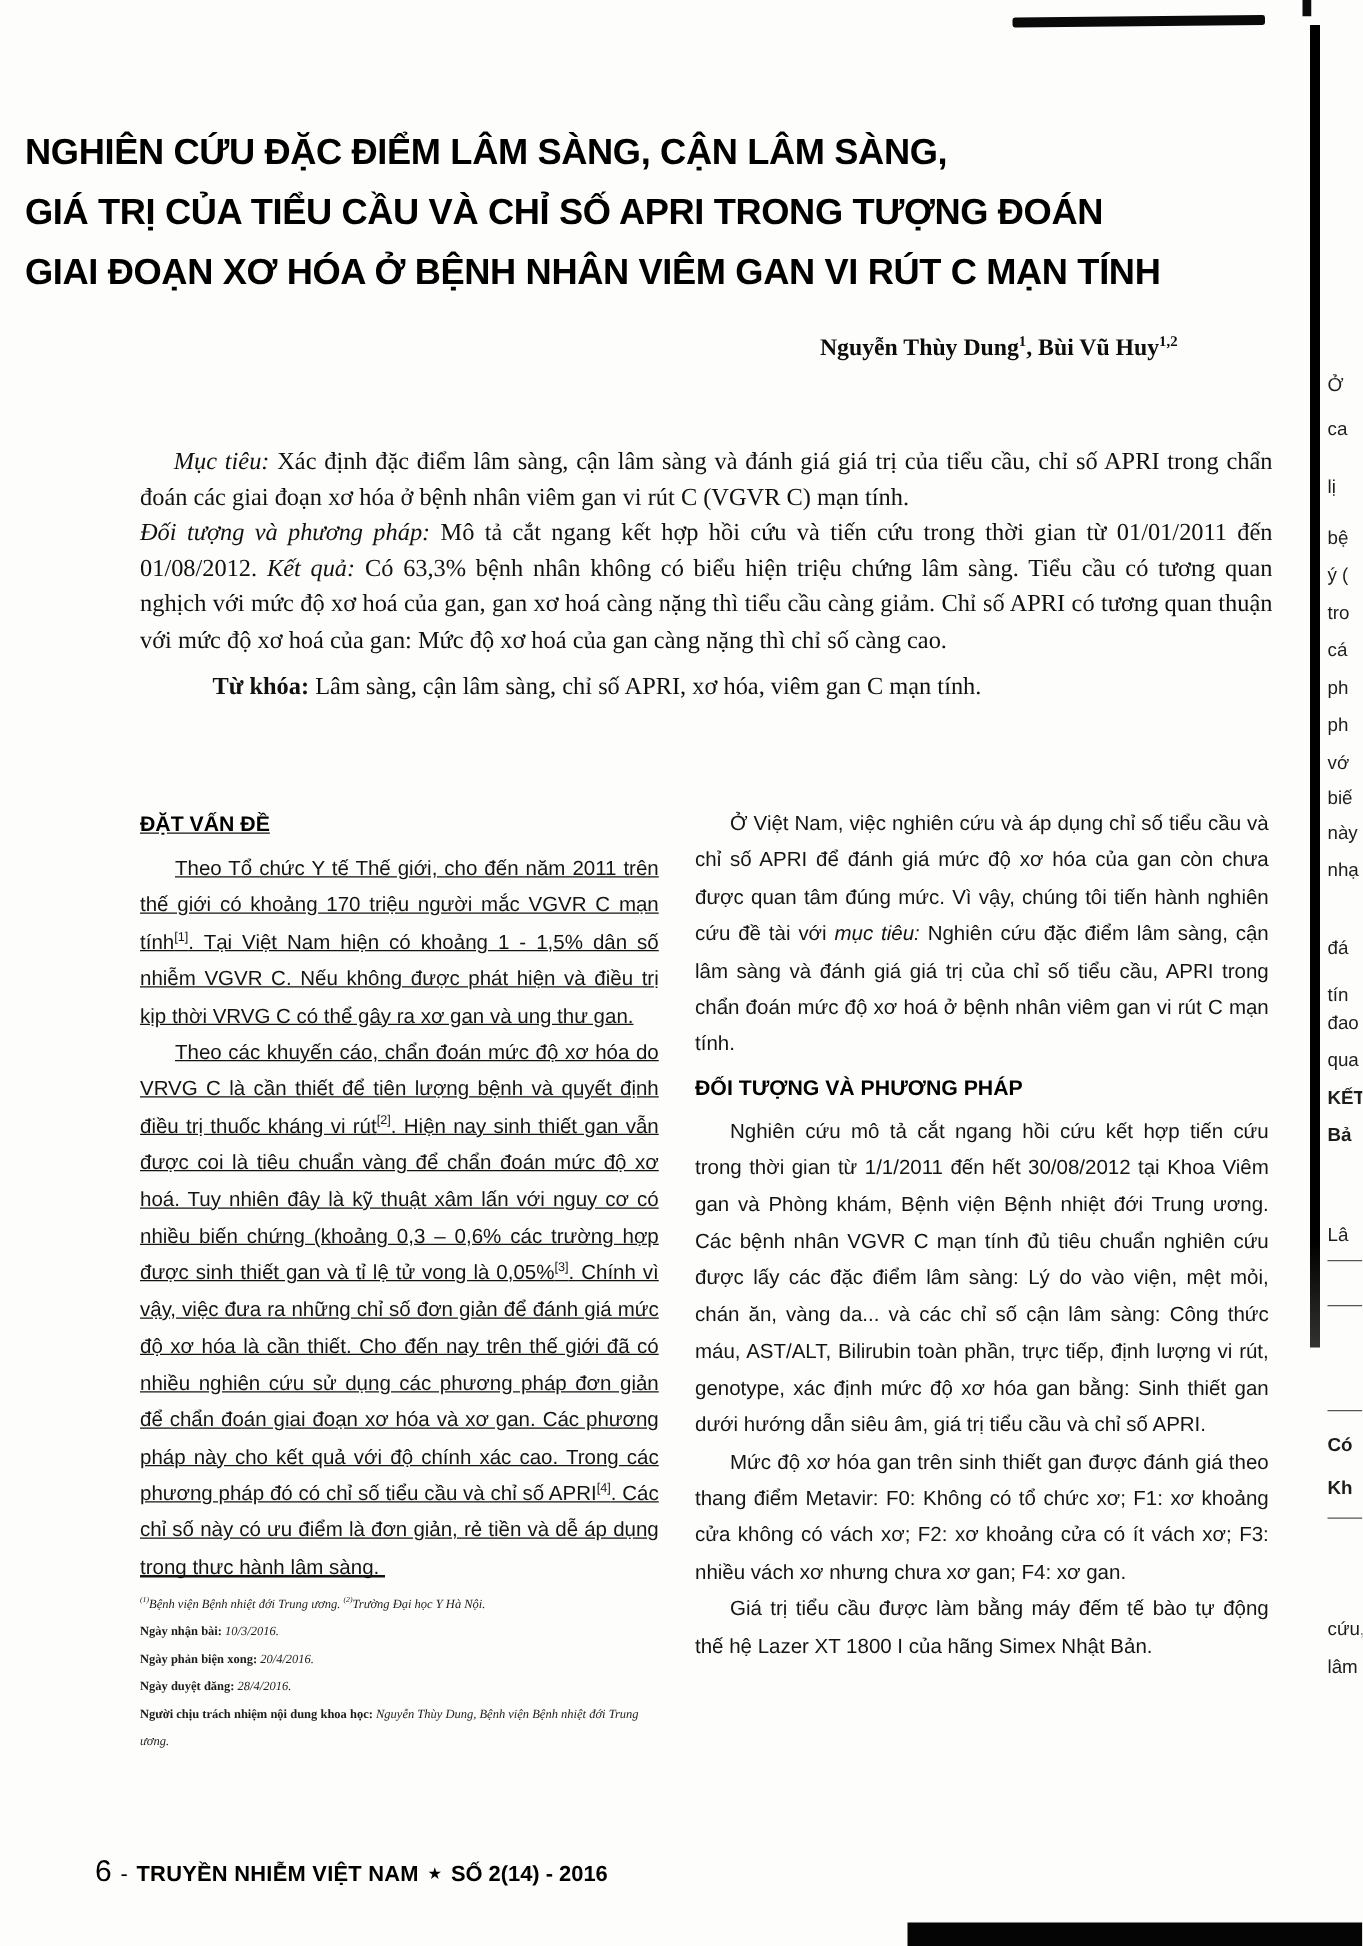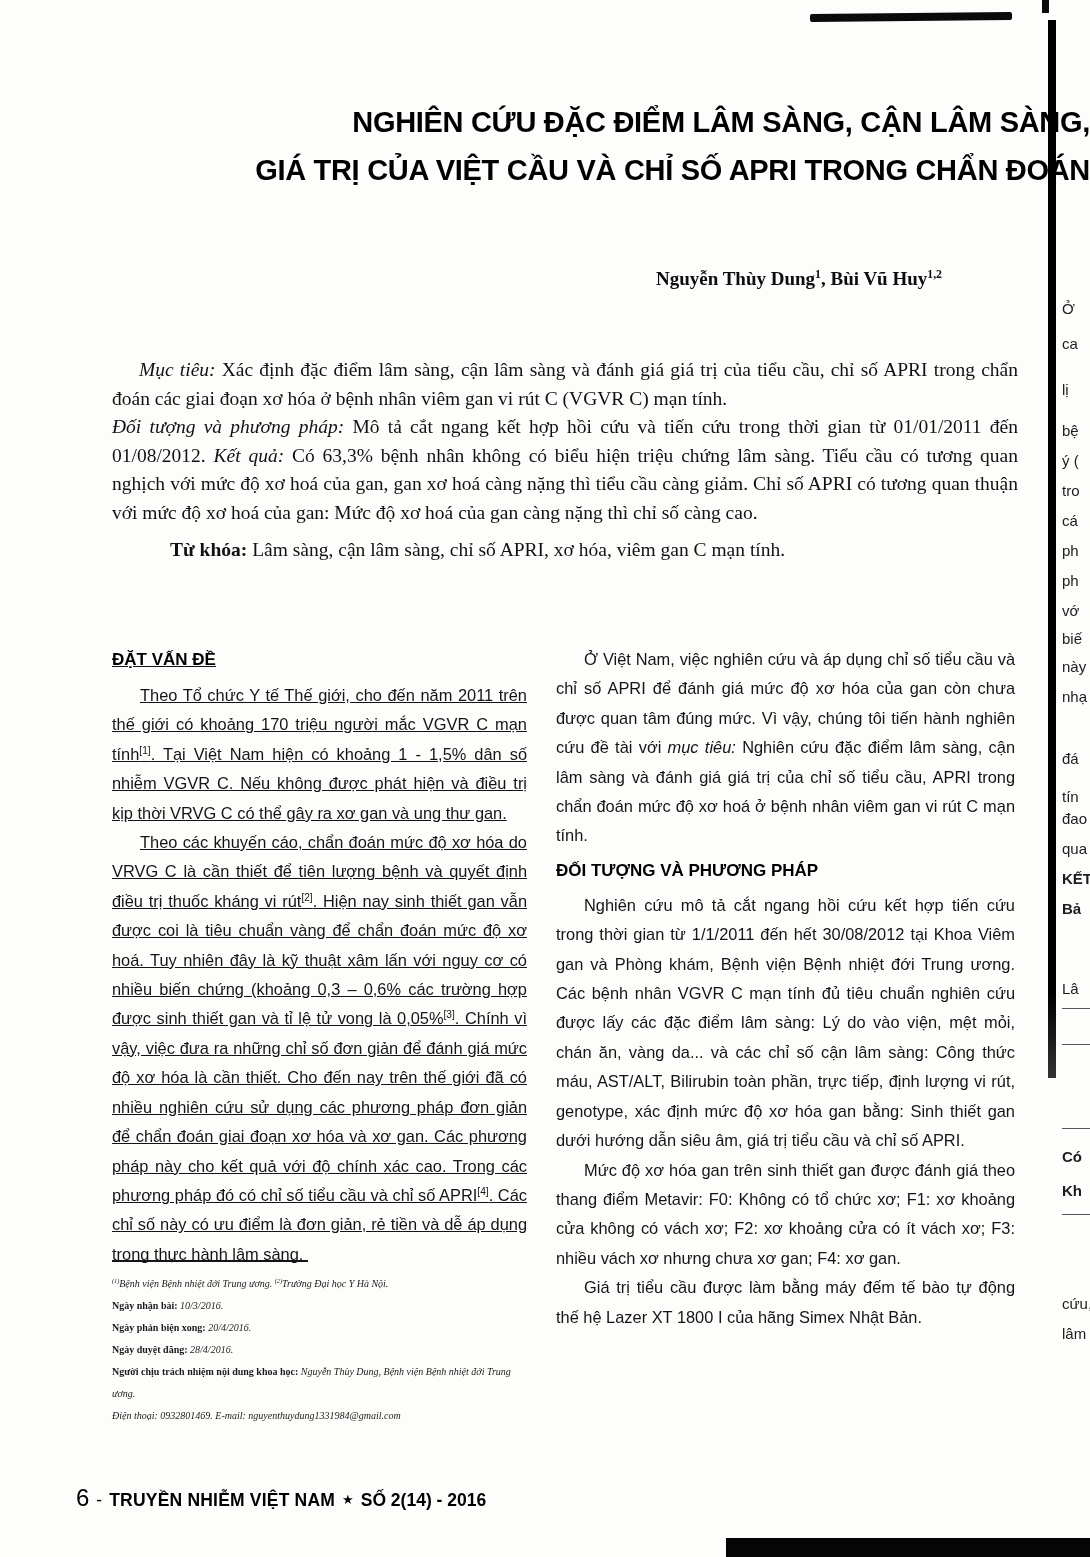--- a/index.html
+++ b/index.html
@@ -13,21 +13,21 @@
   
   .streak-top { position:absolute; left:810px; top:13px; width:202px; height:8px;
     background:#0a0a0a; transform:rotate(-0.6deg); border-radius:2px; }
   .corner-tick { position:absolute; left:1042px; top:0; width:7px; height:13px; background:#0a0a0a; }
   .bar-right { position:absolute; left:1048px; top:20px; width:8px; height:1058px;
     background:linear-gradient(#000 0 92%, #333 100%); }
   .bar-bottom { position:absolute; left:726px; top:1538px; width:364px; height:19px; background:#050505; }
 
   
   .title { position:absolute; left:20px; top:98px; width:1070px;
-    text-align:right; font-weight:bold; font-size:29px; line-height:48px;
+    text-align:left; font-weight:bold; font-size:29px; line-height:48px;
     letter-spacing:-0.3px; color:#000; }
   .title .tline { display:block; }
   .authors { position:absolute; right:148px; top:268px; text-align:right;
     font-family:"Liberation Serif", serif; font-weight:bold; font-size:19px; color:#0d0d0d; }
 
   
   .abstract { position:absolute; left:112px; top:356px; width:906px;
     font-family:"Liberation Serif", serif; font-size:19.5px; line-height:28.5px;
     text-align:justify; color:#111; }
   .ab-p.indent { text-indent:27px; }
@@ -72,21 +72,22 @@
 
 <div class="page">
 
   <div class="streak-top"></div>
   <div class="corner-tick"></div>
   <div class="bar-right"></div>
   <div class="bar-bottom"></div>
 
   <h1 class="title">
     <span class="tline">NGHIÊN CỨU ĐẶC ĐIỂM LÂM SÀNG, CẬN LÂM SÀNG,</span>
-    <span class="tline">GIÁ TRỊ CỦA VIỆT CẦU VÀ CHỈ SỐ APRI TRONG CHẨN ĐOÁN</span>
+    <span class="tline">GIÁ TRỊ CỦA TIỂU CẦU VÀ CHỈ SỐ APRI TRONG TƯỢNG ĐOÁN</span>
+    <span class="tline">GIAI ĐOẠN XƠ HÓA Ở BỆNH NHÂN VIÊM GAN VI RÚT C MẠN TÍNH</span>
   </h1>
 
   <div class="authors"><span>Nguyễn Thùy Dung</span><span class="sup">1</span><span>, Bùi Vũ Huy</span><span class="sup">1,2</span></div>
 
   <div class="abstract">
     <p class="ab-p indent"><span class="i">Mục tiêu: </span><span>Xác định đặc điểm lâm sàng, cận lâm sàng và đánh giá giá trị của tiểu cầu, chỉ số APRI trong chẩn đoán các giai đoạn xơ hóa ở bệnh nhân viêm gan vi rút C (VGVR C) mạn tính.</span></p>
     <p class="ab-p"><span class="i">Đối tượng và phương pháp: </span><span>Mô tả cắt ngang kết hợp hồi cứu và tiến cứu trong thời gian từ 01/01/2011 đến 01/08/2012. </span><span class="i">Kết quả: </span><span>Có 63,3% bệnh nhân không có biểu hiện triệu chứng lâm sàng. Tiểu cầu có tương quan nghịch với mức độ xơ hoá của gan, gan xơ hoá càng nặng thì tiểu cầu càng giảm. Chỉ số APRI có tương quan thuận với mức độ xơ hoá của gan: Mức độ xơ hoá của gan càng nặng thì chỉ số càng cao.</span></p>
     <p class="ab-keywords"><span class="b">Từ khóa: </span><span>Lâm sàng, cận lâm sàng, chỉ số APRI, xơ hóa, viêm gan C mạn tính.</span></p>
   </div>
 
@@ -104,21 +105,20 @@
     <p class="body-p indent"><span>Giá trị tiểu cầu được làm bằng máy đếm tế bào tự động thế hệ Lazer XT 1800 I của hãng Simex Nhật Bản.</span></p>
   </div>
 
   <div class="footnote">
     <div class="fn-rule"></div>
     <p class="fn-line"><span class="sup i">(1)</span><span class="i">Bệnh viện Bệnh nhiệt đới Trung ương. </span><span class="sup i">(2)</span><span class="i">Trường Đại học Y Hà Nội.</span></p>
     <p class="fn-line"><span class="b">Ngày nhận bài: </span><span class="i">10/3/2016.</span></p>
     <p class="fn-line"><span class="b">Ngày phản biện xong: </span><span class="i">20/4/2016.</span></p>
     <p class="fn-line"><span class="b">Ngày duyệt đăng: </span><span class="i">28/4/2016.</span></p>
     <p class="fn-line"><span class="b">Người chịu trách nhiệm nội dung khoa học: </span><span class="i">Nguyễn Thùy Dung, Bệnh viện Bệnh nhiệt đới Trung ương.</span></p>
-    <p class="fn-line"><span class="i">Điện thoại: 0932801469. E-mail: nguyenthuydung1331984@gmail.com</span></p>
   </div>
 
   <div class="footer">
     <span class="pg-num">6</span>
     <span class="dash">-</span>
     <span class="journal">TRUYỀN NHIỄM VIỆT NAM</span>
     <span class="star">★</span>
     <span class="issue">SỐ 2(14) - 2016</span>
   </div>
 

